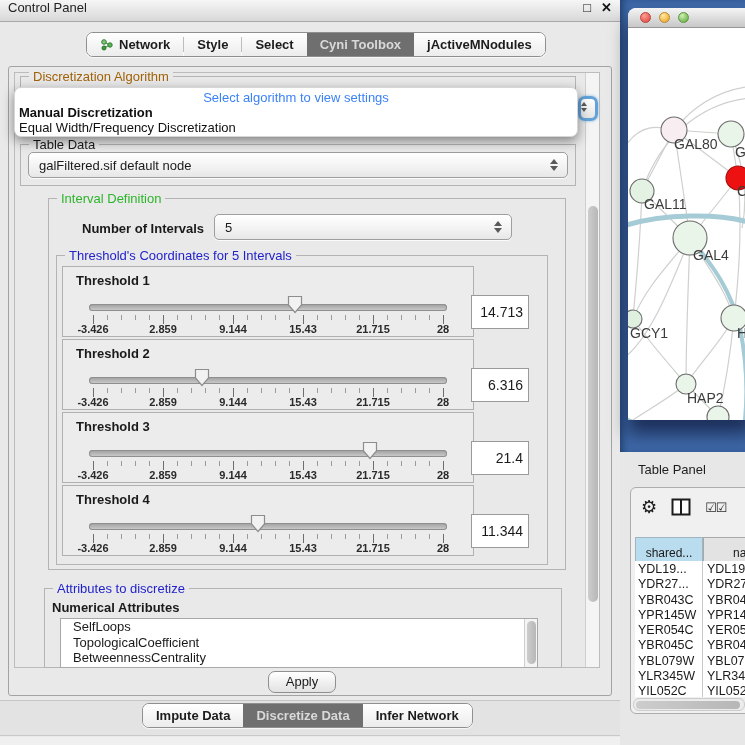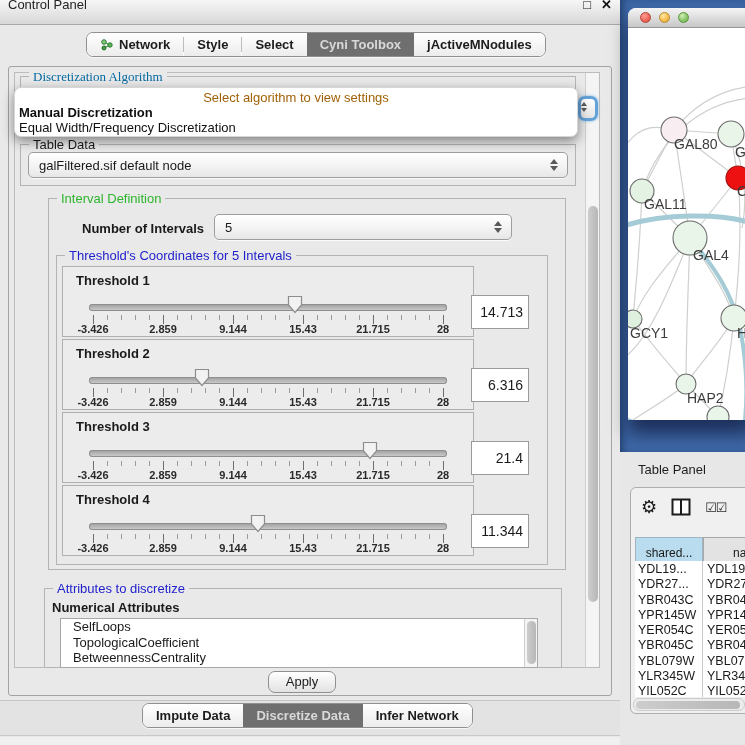--- a/index.html
+++ b/index.html
@@ -3,21 +3,21 @@
 <meta charset="utf-8">
 <style>
   * { margin:0; padding:0; box-sizing:border-box; }
   html,body { width:745px; height:745px; overflow:hidden; }
   body { position:relative; background:#e9e9e9; font-family:"Liberation Sans", sans-serif; color:#1a1a1a; }
   .abs { position:absolute; }
 
   
   .titlebar { left:0; top:0; width:620px; height:22px;
     background:linear-gradient(#f6f6f6,#d8d8d8); border-bottom:1px solid #a8a8a8;
-    display:flex; align-items:flex-end; padding:12px 8px; }
+    display:flex; align-items:flex-start; padding:0 8px; }
   .titlebar .title { font-size:13px; color:#222; }
   .win-controls { margin-left:auto; display:flex; gap:10px; font-size:13px; color:#111; }
   .win-controls span { cursor:default; }
 
   
   .tabbar { height:25px; display:flex; align-items:stretch; background:#fdfdfd;
     border:1px solid #8f8f8f; border-radius:7px; overflow:hidden; box-shadow:0 1px 1px rgba(255,255,255,.7); }
   .tab { display:flex; align-items:center; gap:5px; padding:0 13px; font-size:13px; font-weight:bold;
     color:#1c1c1c; background:linear-gradient(#ffffff,#ececec); white-space:nowrap; }
   .tab.selected { background:#6f6f6f; color:#d9d9d9; }
@@ -26,40 +26,40 @@
   
   .outer-panel { left:8px; top:66px; width:604px; height:630px; background:#e9e9e9;
     border:1px solid #a3a3a3; border-radius:3px; }
   .viewport { left:14px; top:72px; width:586px; height:596px; background:#e9e9e9;
     border:1px solid #bcbcbc; overflow:hidden; }
   .tb { position:absolute; border:1px solid #b4b4b4; }
   .tb > .lg { position:absolute; top:-8px; left:8px; background:#e9e9e9; padding:0 4px;
     font-size:13px; line-height:15px; white-space:nowrap; }
   .lg.green { color:#2db52d; }
   .lg.blue  { color:#2222cc; }
-  .lg.dim   { color:#0369a1;font-family:Liberation Serif, serif; }
+  .lg.dim   { color:#a16207; }
 
   
   .aqua-combo { background:linear-gradient(#ffffff,#f2f2f2 60%,#e7e7e7); border:1px solid #9e9e9e;
     border-radius:5px; display:flex; align-items:center; font-size:13px; padding-left:10px;
     box-shadow:0 1px 0 rgba(255,255,255,.8); }
   .spinner { margin-left:auto; margin-right:9px; display:flex; flex-direction:column; gap:2px; }
   .spinner i { display:block; width:0; height:0; border-left:4px solid transparent; border-right:4px solid transparent; }
   .spinner .up { border-bottom:5px solid #5a5a5a; }
   .spinner .dn { border-top:5px solid #5a5a5a; }
 
   
   .ring-btn { left:578px; top:96px; width:20px; height:25px; border-radius:7px;
     border:3px solid #63a2d8; background:linear-gradient(#fff,#e4e4e4); z-index:4;
     box-shadow:0 0 3px #7ab2e0; }
 
   
   .popup { left:14px; top:87px; width:564px; height:50px; background:#ffffff; z-index:10;
     border:1px solid #d6d6d6; border-radius:7px; box-shadow:0 4px 12px rgba(0,0,0,.45); overflow:hidden; }
-  .popup .ph { position:absolute; left:0; right:0; top:2px; text-align:center; font-size:13px; color:#a16207; }
+  .popup .ph { position:absolute; left:0; right:0; top:2px; text-align:center; font-size:13px; color:#3b82f6; }
   .popup .it { position:absolute; left:4px; font-size:13px; color:#101010; white-space:nowrap; }
   .popup .it.b { font-weight:bold; top:17px; }
   .popup .it.n { top:32px; }
 
   
   .tbox { position:absolute; left:62px; width:412px; height:71px; background:#ececec; border:1px solid #b0b0b0; }
   .tbox .tlabel { position:absolute; left:13px; top:6px; font-size:13px; font-weight:bold; }
   .track { position:absolute; left:26px; top:37px; width:358px; height:7px; border-radius:4px;
     background:linear-gradient(#9d9d9d,#cfcfcf); box-shadow:inset 0 0 0 1px #8f8f8f; }
   .thumb-zone { position:absolute; left:30px; top:28px; width:350px; height:22px; }

